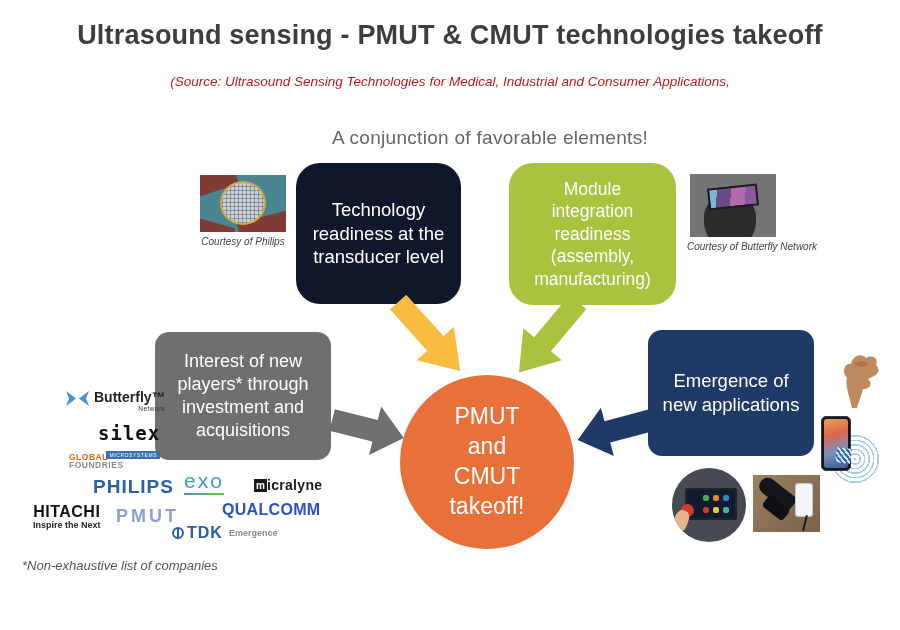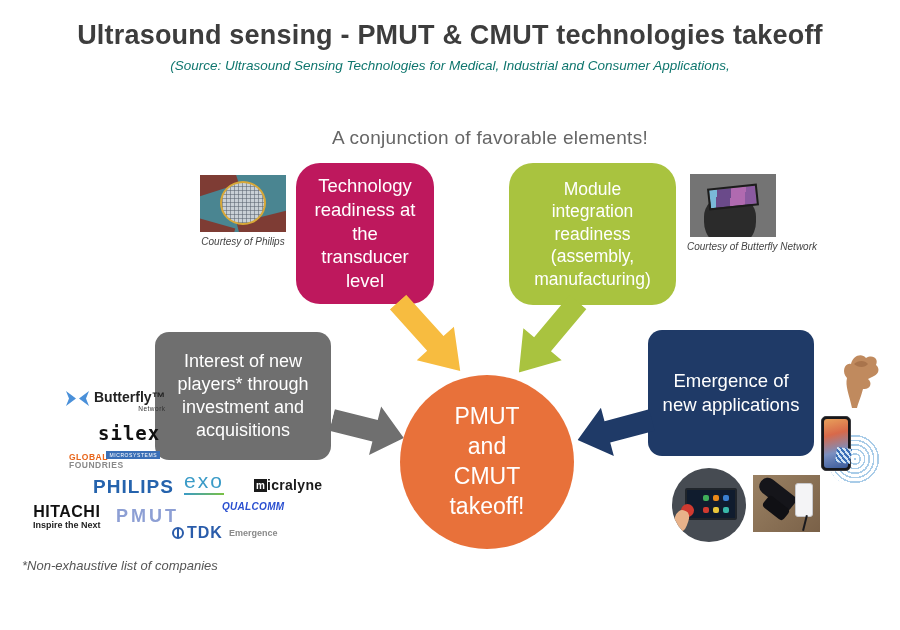--- a/index.html
+++ b/index.html
@@ -2,29 +2,29 @@
 <html><head>
 <meta charset="utf-8">
 <style>
   * { margin:0; padding:0; box-sizing:border-box; }
   body { background:#ffffff; font-family:"Liberation Sans", sans-serif; }
   .canvas { position:relative; width:900px; height:630px; background:#fff; overflow:hidden; }
 
   .title { position:absolute; top:20px; left:0; width:900px; text-align:center;
            font-size:27px; font-weight:bold; color:#3d3d3d; letter-spacing:0.2px; }
   .source-line { position:absolute; left:0; width:900px; text-align:center;
-           font-style:italic; font-size:13.5px; color:#0f766e; }
+           font-style:italic; font-size:13.5px; color:#b91c1c;margin-top:16px; }
   .source-1 { top:58px; } .source-2 { top:79px; }
   .subheading { position:absolute; top:127px; left:215px; width:550px; text-align:center;
            font-size:19px; color:#666; letter-spacing:0.3px; }
 
   
   .factor { position:absolute; color:#fff; text-align:center; display:flex;
             align-items:center; justify-content:center; line-height:1.28; }
-  .box-technology { left:296px; top:163px; width:138px; height:141px; background:#be185d;
+  .box-technology { left:296px; top:163px; width:165px; height:141px; background:#0f172a;
             border-radius:24px; font-size:18.5px; padding:20px 12px; }
   .box-module { left:509px; top:163px; width:167px; height:142px; background:#A9C33F;
             border-radius:24px; font-size:17.5px; padding:8px 42px; }
   .box-interest { left:155px; top:332px; width:176px; height:128px; background:#6F6F6F;
             border-radius:14px; font-size:18px; padding:8px 14px; }
   .box-emergence { left:648px; top:330px; width:166px; height:126px; background:#1F3A67;
             border-radius:14px; font-size:18.5px; padding:8px 14px; }
 
   
   .takeoff-circle { position:absolute; left:400px; top:375px; width:174px; height:174px;
@@ -106,21 +106,21 @@
   .exo-name { font-size:21px; color:#3a9bc7; letter-spacing:2px; line-height:1; }
   .exo-line { height:2px; margin-top:2px; background:linear-gradient(90deg,#3a9bc7,#7ac143); }
   .lg-micralyne { left:254px; top:477px; display:flex; align-items:center; }
   .mic-box { width:13px; height:13px; background:#1a1a1a; color:#fff; font-size:10px; font-weight:bold;
             display:flex; align-items:center; justify-content:center; }
   .mic-rest { font-size:14px; font-weight:bold; color:#1a1a1a; letter-spacing:.3px; }
   .lg-hitachi { left:33px; top:504px; text-align:center; }
   .hit-name { font-size:16px; font-weight:bold; color:#111; letter-spacing:.5px; line-height:1; }
   .hit-tag { font-size:9px; font-weight:bold; color:#222; }
   .lg-kolo { left:116px; top:506px; font-size:18px; font-weight:bold; color:#8d9fd4; letter-spacing:3px; }
-  .lg-qualcomm { left:222px; top:501px; font-size:10px; font-weight:bold; font-style:italic; color:#2a4fd0; letter-spacing:.3px;text-align:center; }
+  .lg-qualcomm { left:222px; top:501px; font-size:16px; font-weight:bold; color:#2a4fd0; letter-spacing:.3px;text-align:center; }
   .lg-tdk { left:172px; top:524px; display:flex; align-items:center; }
   .tdk-icon { width:12px; height:12px; border-radius:50%; border:2px solid #2a5caa; position:relative; }
   .tdk-icon::after { content:""; position:absolute; left:3px; top:0px; width:2px; height:8px; background:#2a5caa; }
   .tdk-name { font-size:16px; font-weight:bold; color:#2a5caa; margin-left:3px; letter-spacing:1px; }
   .tdk-partner { font-size:9px; color:#8a8a8a; margin-left:6px; font-weight:bold; }
 
   .footnote { position:absolute; left:22px; top:558px; font-style:italic; font-size:13px; color:#555; }
 </style>
 </head>
 <body>

